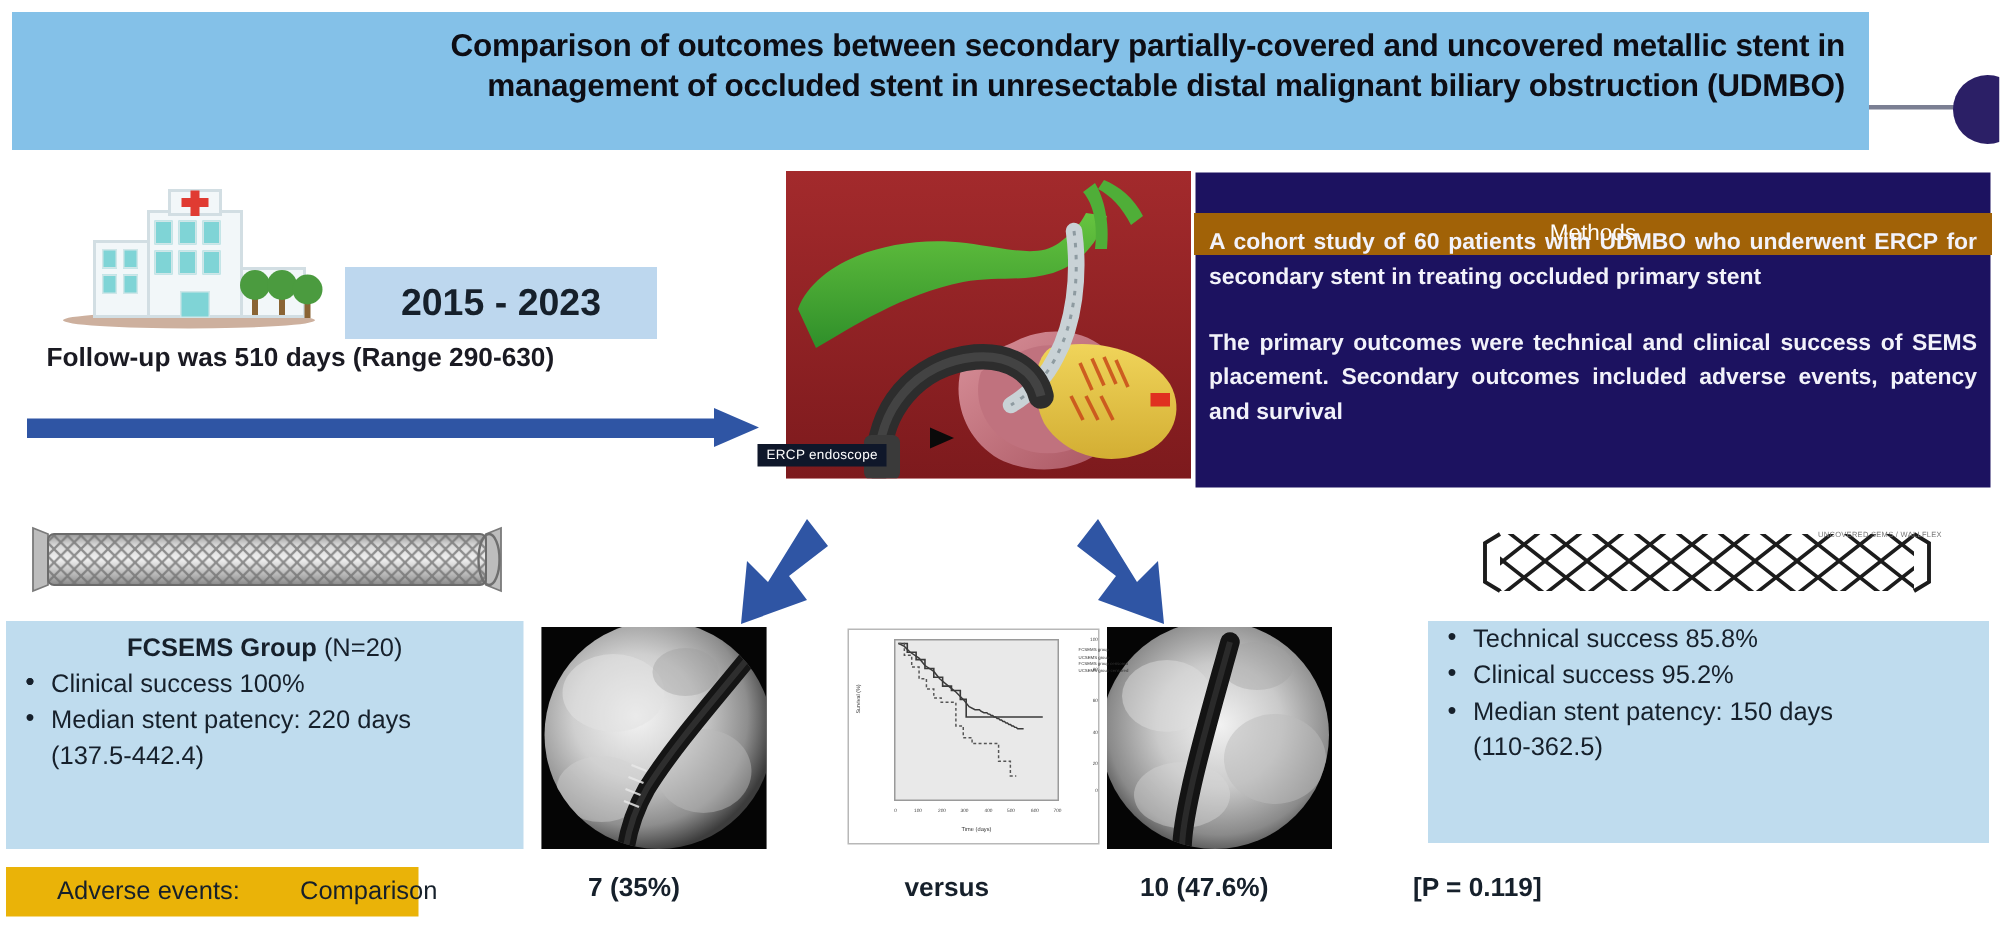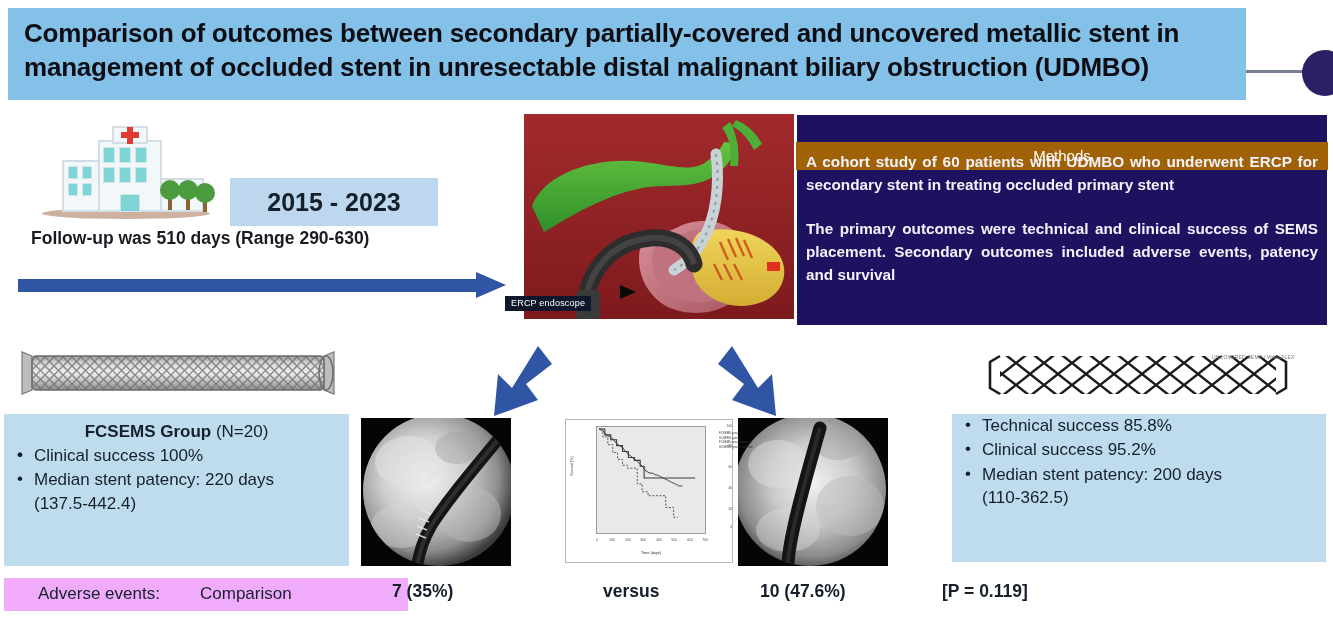--- a/index.html
+++ b/index.html
@@ -24,25 +24,26 @@
     position: absolute;
     left: 8px;
     top: 8px;
     width: 1238px;
     height: 92px;
     background: #84c1e8;
     box-sizing: border-box;
     padding: 9px 16px 0 16px;
   }
   .title-text {
-    font-size: 26px;
+    font-size: 21px;
     font-weight: bold;
     color: #0d0d14;
     line-height: 1.30;
     letter-spacing: -0.2px;
+    text-align: right;
   }
   .title-connector {
     position: absolute;
     left: 1246px;
     top: 70px;
     width: 62px;
     height: 3px;
     background: #7b7f93;
   }
   .title-dot {
@@ -296,23 +297,23 @@
     font-size: 17px;
     line-height: 1.38;
   }
   .group-list li .cont { display: block; }
 
   
   .adverse-bar {
     position: absolute;
     left: 4px;
     top: 578px;
-    width: 404px;
+    width: 275px;
     height: 33px;
-    background: #f0abfc;
+    background: #eab308;
   }
   .adverse-bar .ae-label {
     position: absolute; left: 34px; top: 6px;
     font-size: 17px; color: #16202b;
   }
   .adverse-bar .ae-value {
     position: absolute; left: 196px; top: 6px;
     font-size: 17px; color: #16202b;
   }
 
@@ -589,21 +590,21 @@
       <li>
         <span class="bullet">•</span>
         <span>Technical success 85.8%</span>
       </li>
       <li>
         <span class="bullet">•</span>
         <span>Clinical success 95.2%</span>
       </li>
       <li>
         <span class="bullet">•</span>
-        <span>Median stent patency: 200 days</span>
+        <span>Median stent patency: 150 days</span>
         <span class="cont">(110-362.5)</span>
       </li>
     </ul>
   </div>
 
   <div class="fluoro fluoro-left">
     <svg width="150" height="148" viewBox="0 0 150 148">
       <defs>
         <radialGradient id="fl1" cx="42%" cy="40%" r="62%">
           <stop offset="0%" stop-color="#f4f4f4"></stop>

